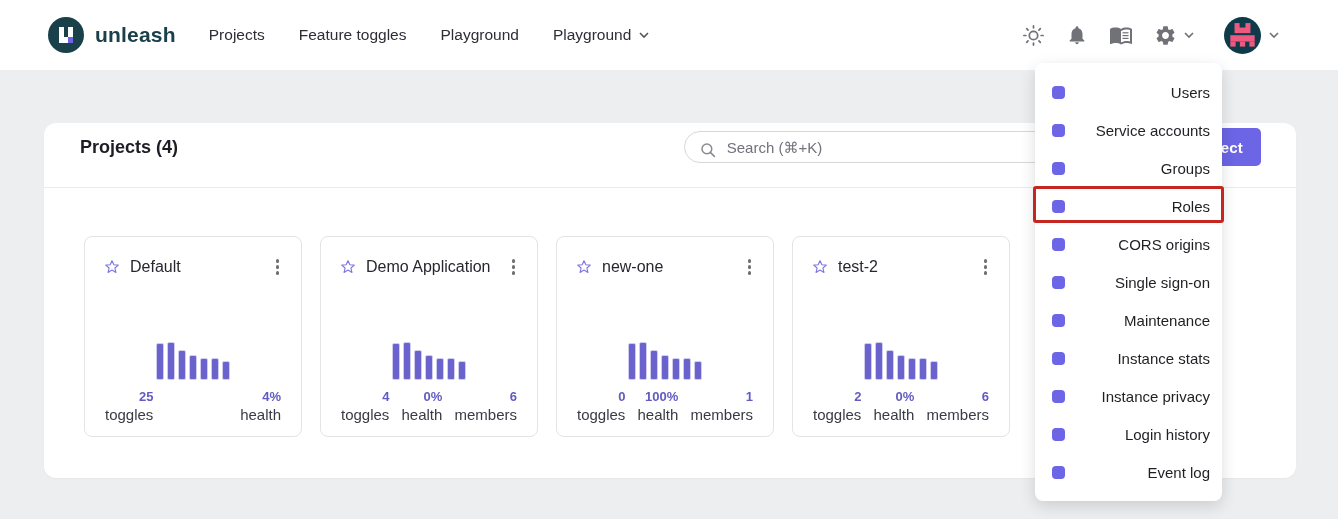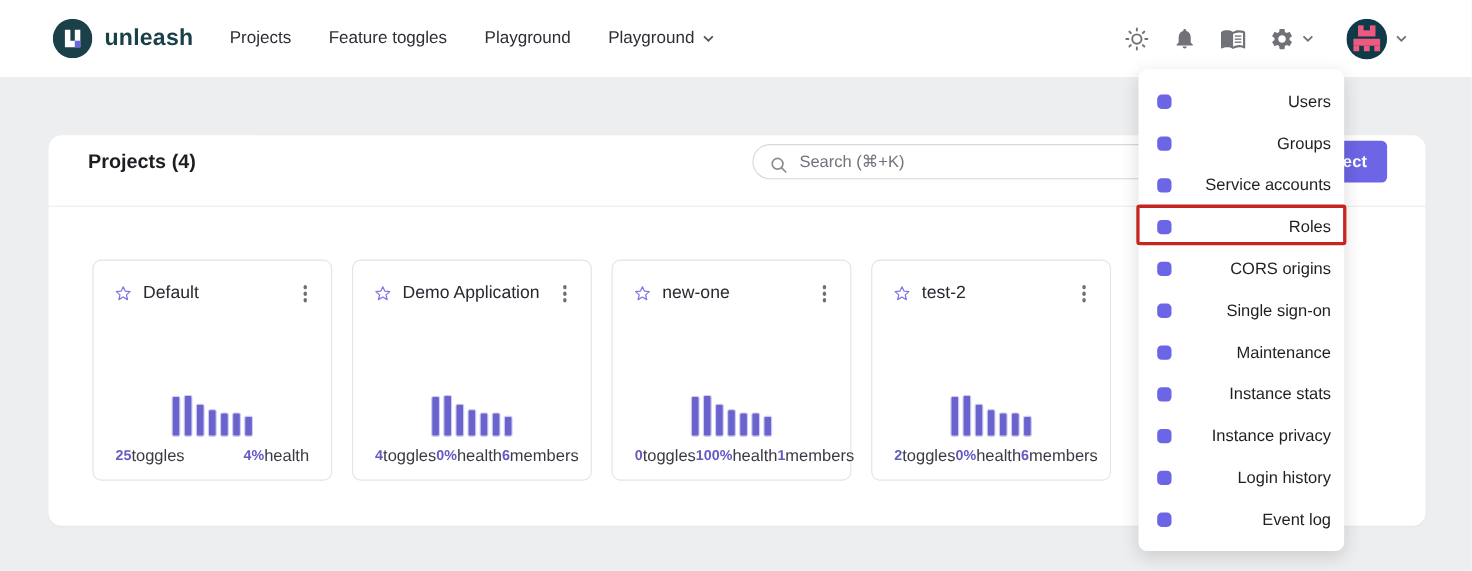--- a/index.html
+++ b/index.html
@@ -60,21 +60,21 @@
     padding:18px 18px 13px 18px;display:flex;flex-direction:column;cursor:pointer;
   }
   .card-head{display:flex;align-items:center;gap:9px;}
   .card-name{font-size:16px;color:#27272f;line-height:1.45;max-width:130px;}
   .kebab{margin-left:auto;background:none;border:none;cursor:pointer;display:flex;flex-direction:column;gap:2.5px;padding:4px;}
   .kebab i{width:3.5px;height:3.5px;border-radius:50%;background:#6e6e73;display:block;}
   .card-spacer{flex:1;}
   .sparkline{height:40px;display:flex;align-items:flex-end;justify-content:center;gap:3px;margin-bottom:9px;}
   .sparkline .bar{width:8px;background:var(--bar);border:1.5px solid var(--bar-border);border-radius:2px;}
   .card-stats{display:flex;justify-content:space-between;padding:0 2px;}
-  .stat{display:flex;flex-direction:row;align-items:flex-start;}
+  .stat{display:flex;flex-direction:column;align-items:flex-end;}
   .stat-value{font-size:13px;font-weight:700;color:var(--stat-value);margin-bottom:2px;}
   .stat-label{font-size:15px;color:#3a3a44;}
   
   .dropdown{
     position:absolute;left:1035px;top:63px;width:187px;background:#fff;border-radius:8px;
     box-shadow:0 5px 16px rgba(0,0,0,.14);padding:10px 0;z-index:50;
   }
   .menu-item{height:38px;display:flex;align-items:center;gap:13px;padding:0 12px 0 17px;cursor:pointer;justify-content:space-between;}
   .bullet{width:13px;height:13px;border-radius:4px;background:var(--primary);flex:0 0 auto;}
   .menu-label{font-size:15px;color:#1f1f24;white-space:nowrap;}
@@ -337,25 +337,25 @@
   </div>
 </main>
 
 <div class="dropdown">
   <div class="menu-item">
     <span class="bullet"></span>
     <span class="menu-label">Users</span>
   </div>
   <div class="menu-item">
     <span class="bullet"></span>
+    <span class="menu-label">Service accounts</span>
+  </div>
+  <div class="menu-item">
+    <span class="bullet"></span>
     <span class="menu-label">Groups</span>
-  </div>
-  <div class="menu-item">
-    <span class="bullet"></span>
-    <span class="menu-label">Service accounts</span>
   </div>
   <div class="menu-item">
     <span class="bullet"></span>
     <span class="menu-label">Roles</span>
   </div>
   <div class="menu-item">
     <span class="bullet"></span>
     <span class="menu-label">CORS origins</span>
   </div>
   <div class="menu-item">

